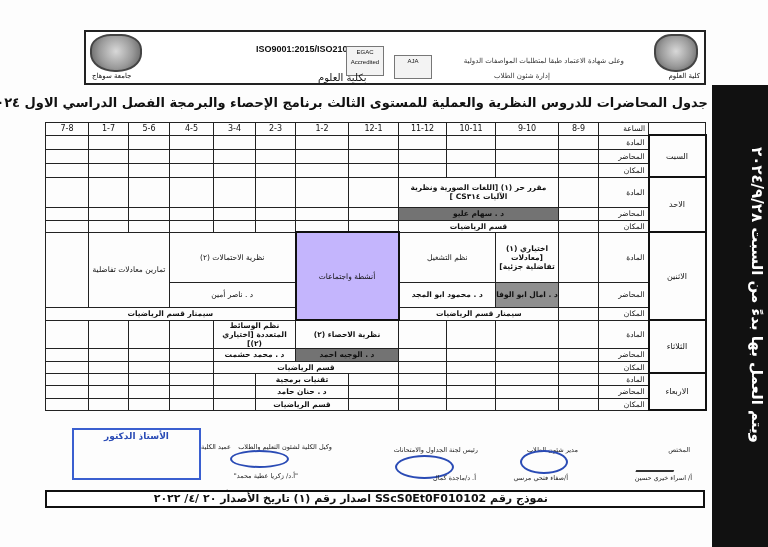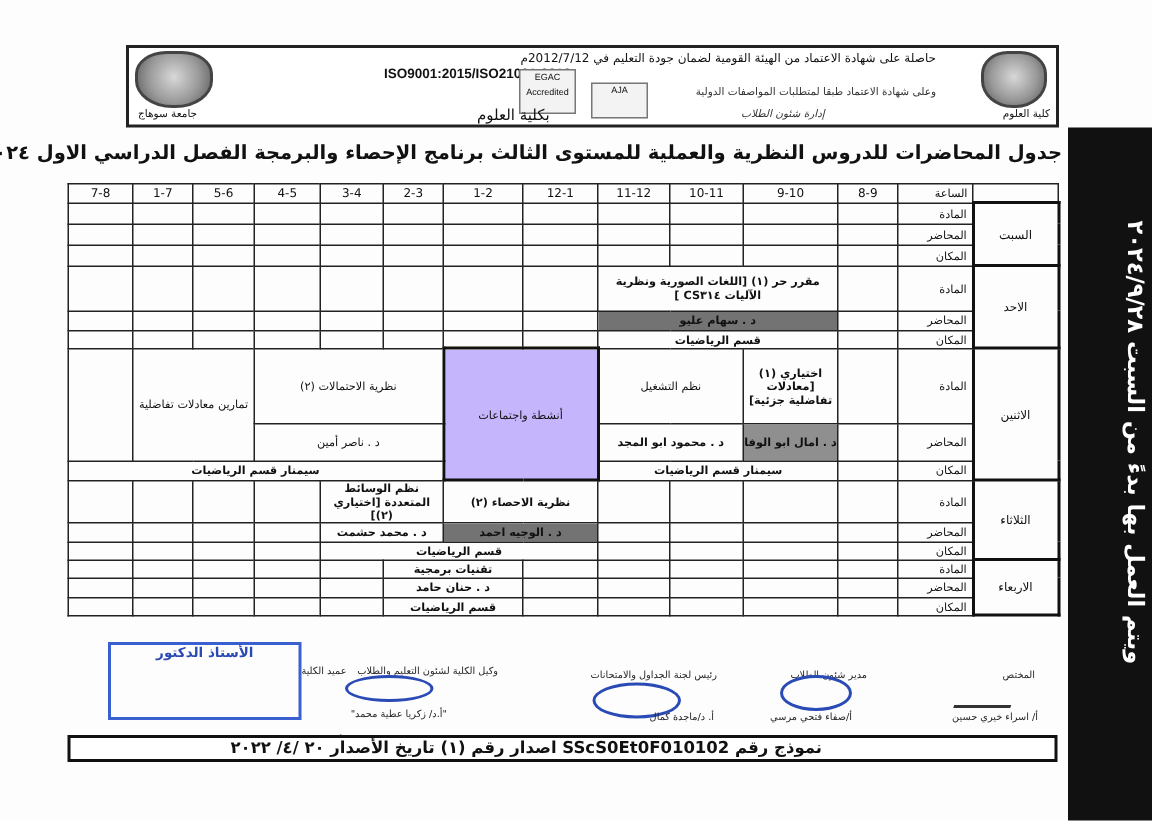--- a/index.html
+++ b/index.html
@@ -4,21 +4,21 @@
 <style>
   html,body{margin:0;padding:0;}
   body{width:768px;height:547px;background:#fdfdfd;position:relative;overflow:hidden;font-family:"DejaVu Sans",sans-serif;color:#111;}
   .abs{position:absolute;}
   .hdr{left:84px;top:30px;width:622px;height:55px;border:2px solid #222;background:#fff;box-sizing:border-box;}
   .logo{position:absolute;border-radius:40% 40% 48% 48%;background:radial-gradient(circle at 50% 45%,#d8d8d8 0,#9a9a9a 55%,#555 100%);border:2px solid #444;}
   .hdr .t1{position:absolute;top:2px;right:80px;font-size:8px;white-space:nowrap;direction:rtl;}
   .hdr .t2{position:absolute;top:25px;right:80px;font-size:7px;white-space:nowrap;direction:rtl;color:#333;}
   .hdr .iso{position:absolute;top:12px;left:170px;font-size:9px;font-weight:bold;font-family:"Liberation Sans",sans-serif;}
   .hdr .fac{position:absolute;top:40px;left:232px;font-size:10px;}
-  .hdr .stud{position:absolute;top:40px;left:408px;font-size:7px;color:#333;font-style:italic;}
+  .hdr .stud{position:absolute;top:40px;left:408px;font-size:7px;color:#333;}
   .hdr .fac2{position:absolute;top:40px;right:4px;font-size:7px;}
   .hdr .uni{position:absolute;top:40px;left:6px;font-size:7px;}
   .badge{position:absolute;width:36px;height:28px;border:1px solid #777;background:#f3f3f3;font-size:6px;text-align:center;line-height:10px;font-family:"Liberation Sans",sans-serif;}
   .title{left:32px;top:95px;width:676px;text-align:center;font-size:13px;font-weight:bold;direction:rtl;white-space:nowrap;}
   .sidebar{left:712px;top:85px;width:56px;height:462px;background:#111;}
   .vtext{position:absolute;left:712px;top:95px;width:56px;height:400px;color:#fff;font-size:15px;font-weight:bold;writing-mode:vertical-rl;text-align:center;line-height:22px;direction:rtl;}
   table.grid{position:absolute;left:45px;top:122px;border-collapse:collapse;table-layout:fixed;width:660px;direction:rtl;}
   table.grid td{border:1px solid #222;font-size:7.5px;text-align:center;padding:0;overflow:hidden;line-height:9px;}
   table.grid td.h{font-size:8px;height:11px;}
   table.grid td.day{font-size:8px;border:2px solid #111;}
@@ -35,21 +35,20 @@
 <body>
 
 <div class="abs hdr">
   <div class="logo" style="left:4px;top:2px;width:48px;height:34px;"></div>
   <div class="uni">جامعة سوهاج</div>
 
   <div class="iso">ISO9001:2015/ISO21001:2018</div>
   <div class="badge" style="left:260px;top:14px;">EGAC<br>Accredited</div>
   <div class="badge" style="left:308px;top:23px;height:22px;">AJA</div>
   <div class="fac">بكلية العلوم</div>
-  <div class="t1">حاصلة على شهادة الاعتماد من الهيئة القومية لضمان جودة التعليم في 2012/7/12م</div>
   <div class="t2">وعلى شهادة الاعتماد طبقا لمتطلبات المواصفات الدولية</div>
   <div class="stud">إدارة شئون الطلاب</div>
   <div class="logo" style="right:6px;top:2px;width:40px;height:34px;"></div>
   <div class="fac2">كلية العلوم</div>
 </div>
 
 <div class="abs sidebar"></div>
 <div class="vtext">ويتم العمل بها بدءً من السبت ٢٠٢٤/٩/٢٨</div>
 
 <div class="abs title">جدول المحاضرات للدروس النظرية والعملية للمستوى الثالث برنامج الإحصاء والبرمجة الفصل الدراسي الاول ٢٠٢٤ – ٢٠٢٥ م</div>

